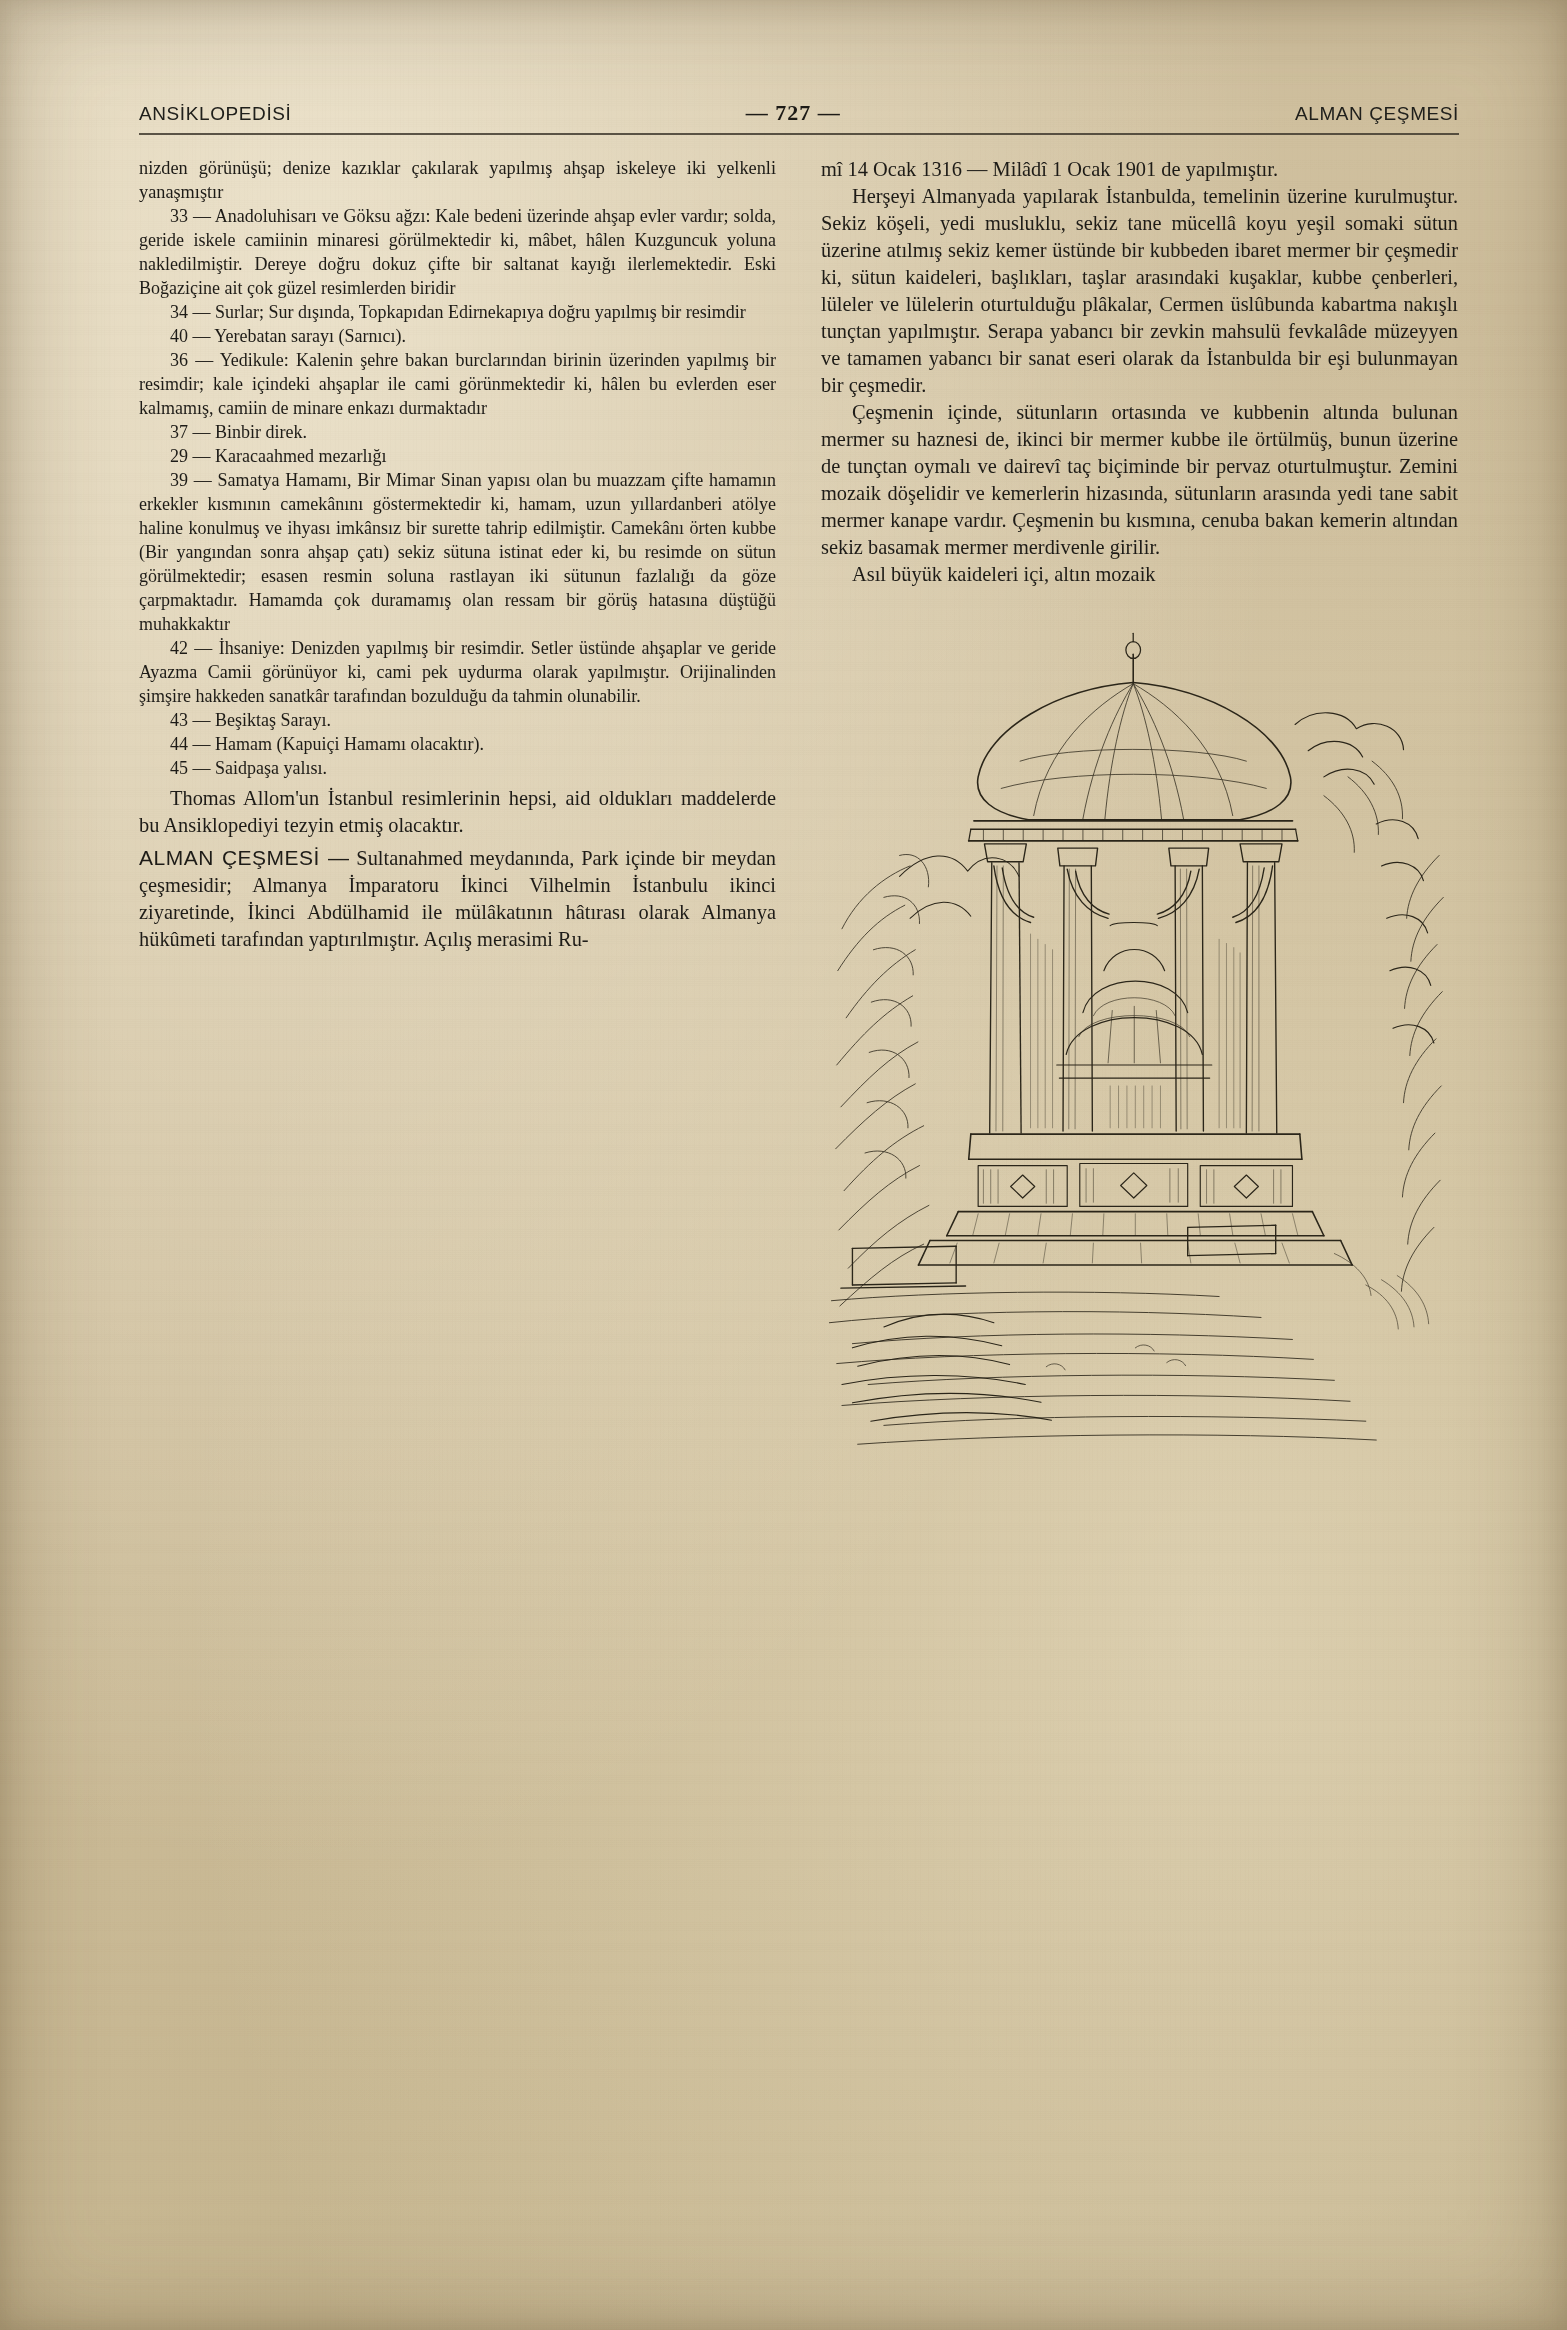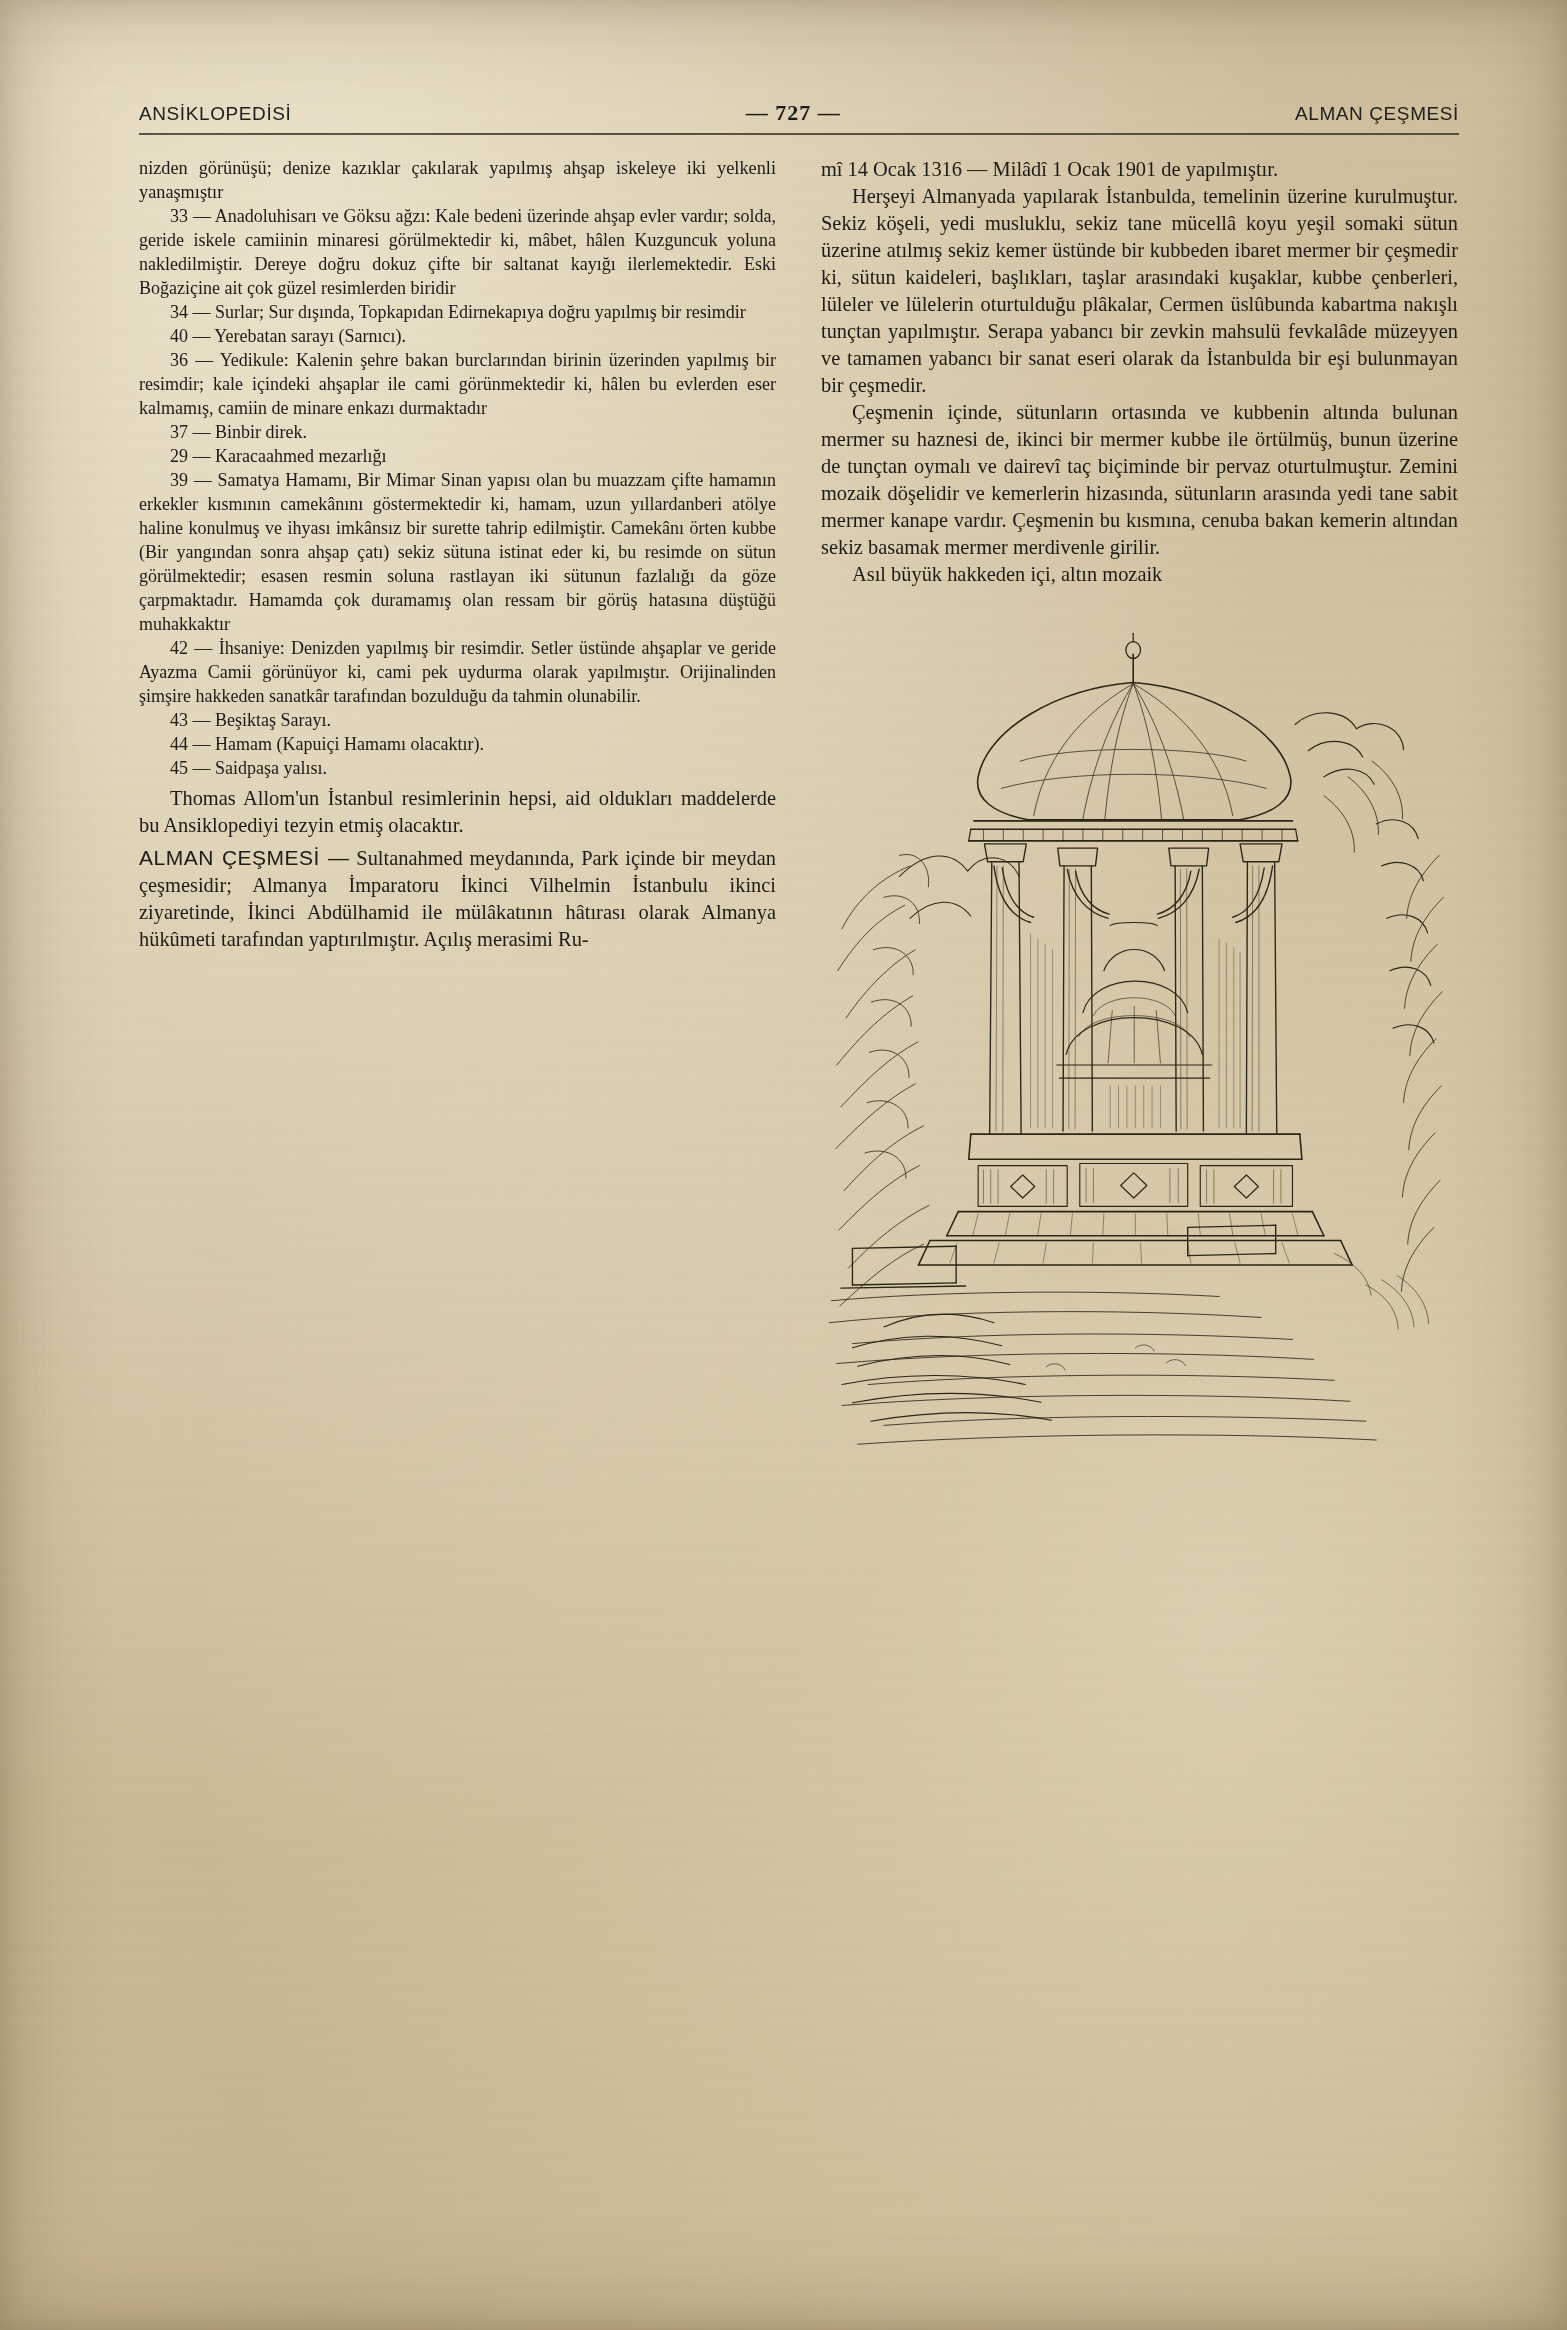--- a/index.html
+++ b/index.html
@@ -154,21 +154,21 @@
         <div class="sp"></div>
         <p class="indent big">Thomas Allom'un İstanbul resimlerinin hepsi, aid oldukları maddelerde bu Ansiklopediyi tezyin etmiş olacaktır.</p>
         <div class="sp"></div>
         <p class="big"><span class="entry-title">ALMAN ÇEŞMESİ —</span><span> Sultanahmed meydanında, Park içinde bir meydan çeşmesidir; Almanya İmparatoru İkinci Vilhelmin İstanbulu ikinci ziyaretinde, İkinci Abdülhamid ile mülâkatının hâtırası olarak Almanya hükûmeti tarafından yaptırılmıştır. Açılış merasimi Ru-</span></p>
       </div>
 
       <div class="col">
         <p class="big">mî 14 Ocak 1316 — Milâdî 1 Ocak 1901 de yapılmıştır.</p>
         <p class="big indent">Herşeyi Almanyada yapılarak İstanbulda, temelinin üzerine kurulmuştur. Sekiz köşeli, yedi musluklu, sekiz tane mücellâ koyu yeşil somaki sütun üzerine atılmış sekiz kemer üstünde bir kubbeden ibaret mermer bir çeşmedir ki, sütun kaideleri, başlıkları, taşlar arasındaki kuşaklar, kubbe çenberleri, lüleler ve lülelerin oturtulduğu plâkalar, Cermen üslûbunda kabartma nakışlı tunçtan yapılmıştır. Serapa yabancı bir zevkin mahsulü fevkalâde müzeyyen ve tamamen yabancı bir sanat eseri olarak da İstanbulda bir eşi bulunmayan bir çeşmedir.</p>
         <p class="big indent">Çeşmenin içinde, sütunların ortasında ve kubbenin altında bulunan mermer su haznesi de, ikinci bir mermer kubbe ile örtülmüş, bunun üzerine de tunçtan oymalı ve dairevî taç biçiminde bir pervaz oturtulmuştur. Zemini mozaik döşelidir ve kemerlerin hizasında, sütunların arasında yedi tane sabit mermer kanape vardır. Çeşmenin bu kısmına, cenuba bakan kemerin altından sekiz basamak mermer merdivenle girilir.</p>
-        <p class="big indent">Asıl büyük hakkeden içi, altın mozaik</p>
+        <p class="big indent">Asıl büyük kaideleri içi, altın mozaik</p>
 
         <div class="figure">
           <svg viewBox="0 0 1216 1700" preserveAspectRatio="xMidYMid meet">
             <g fill="none" stroke="#2a2519" stroke-width="2.4" stroke-linecap="round" stroke-linejoin="round">
 
               <g stroke-width="1.8" opacity="0.85">
                 <path d="M40 620 C70 560 120 520 170 500"></path>
                 <path d="M32 700 C70 640 110 600 160 575"></path>
                 <path d="M48 790 C90 730 130 690 180 660"></path>
                 <path d="M30 880 C80 820 120 780 175 748"></path>

